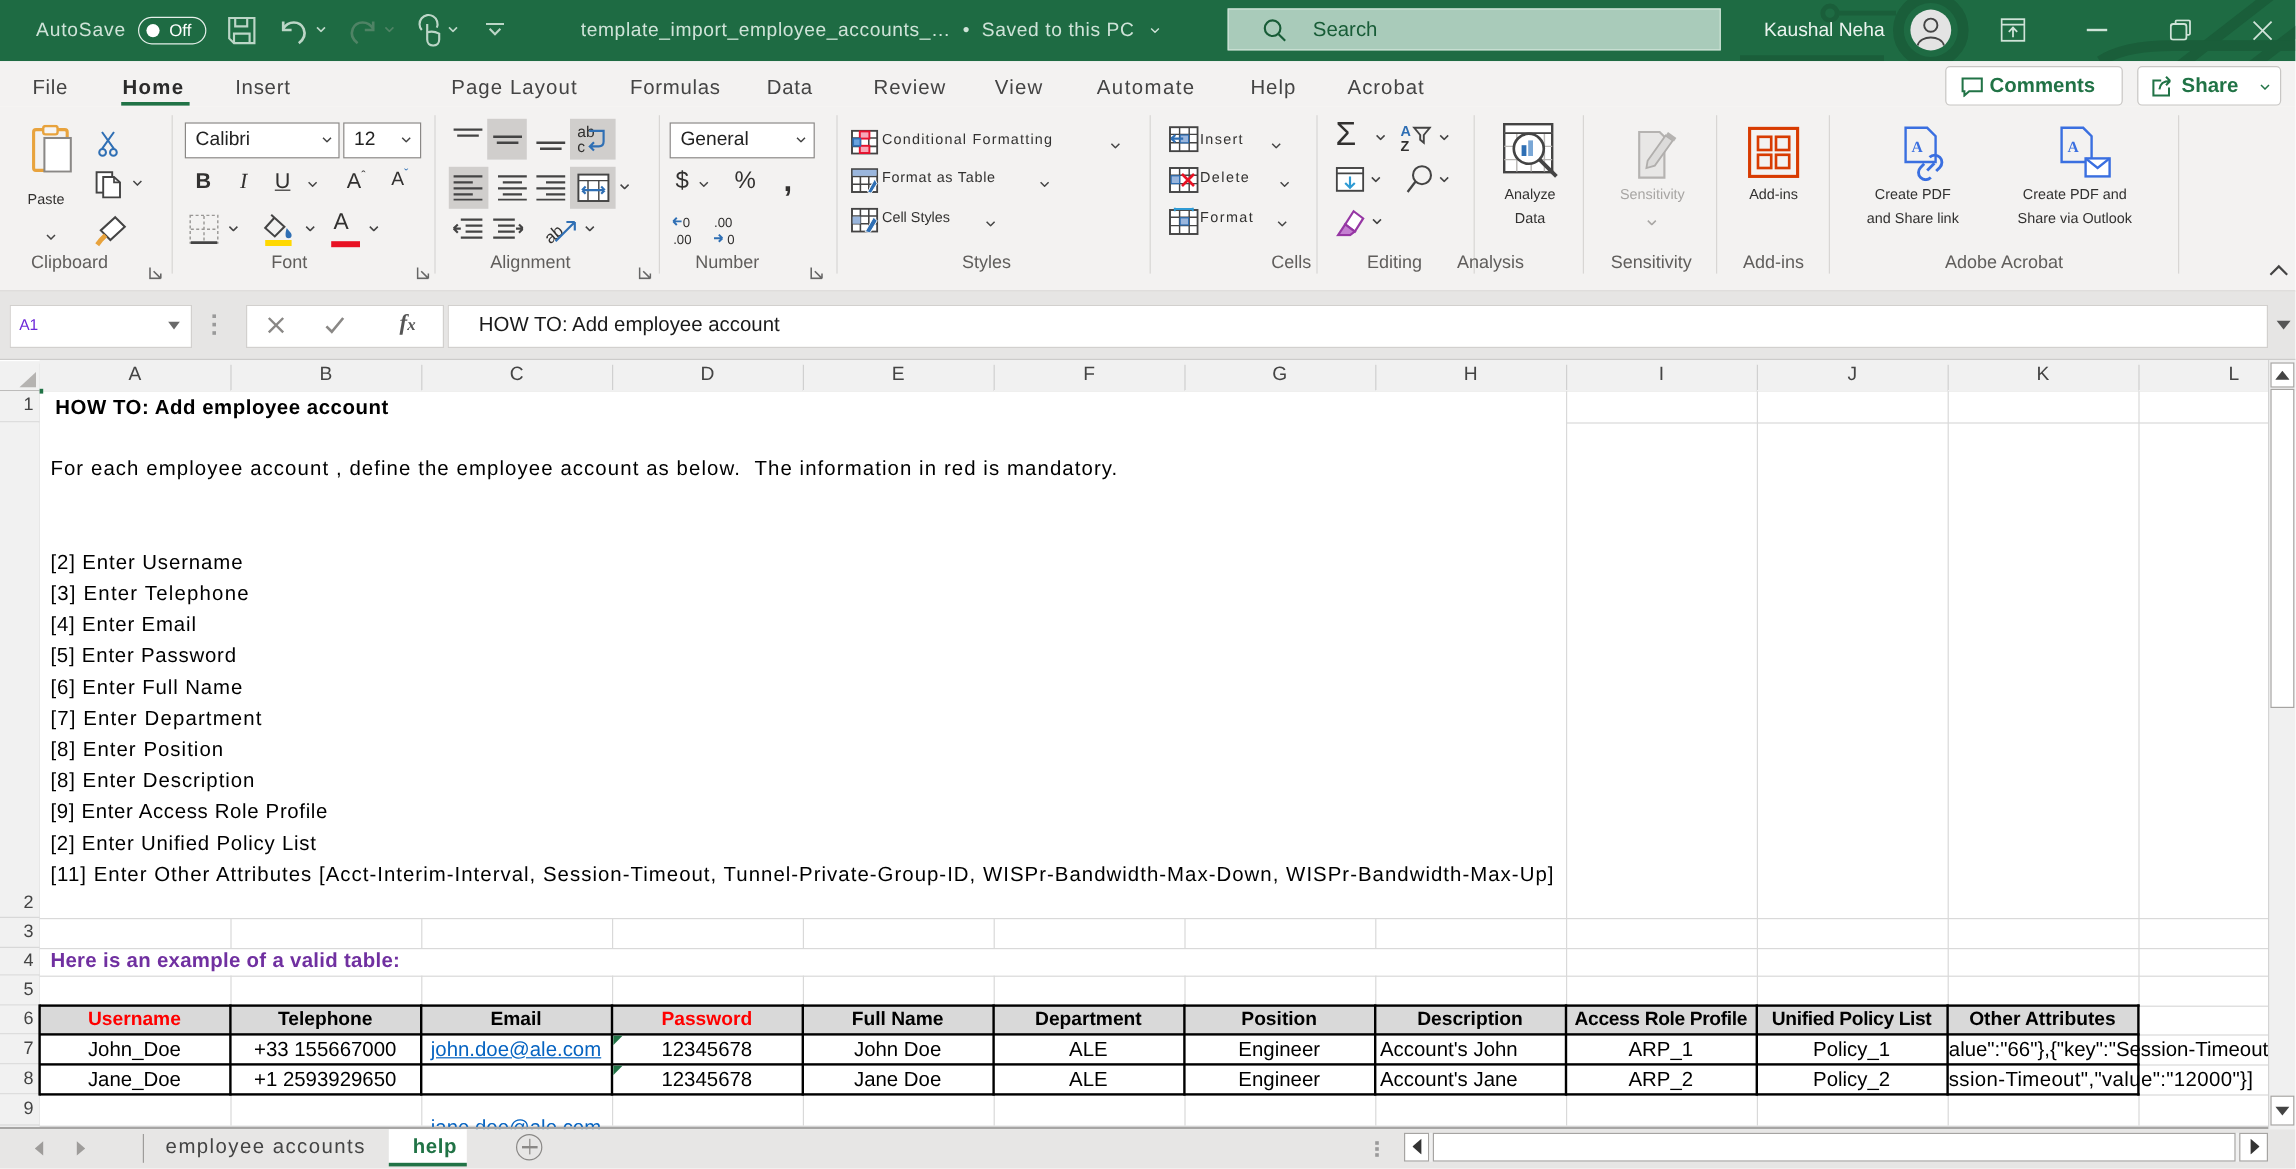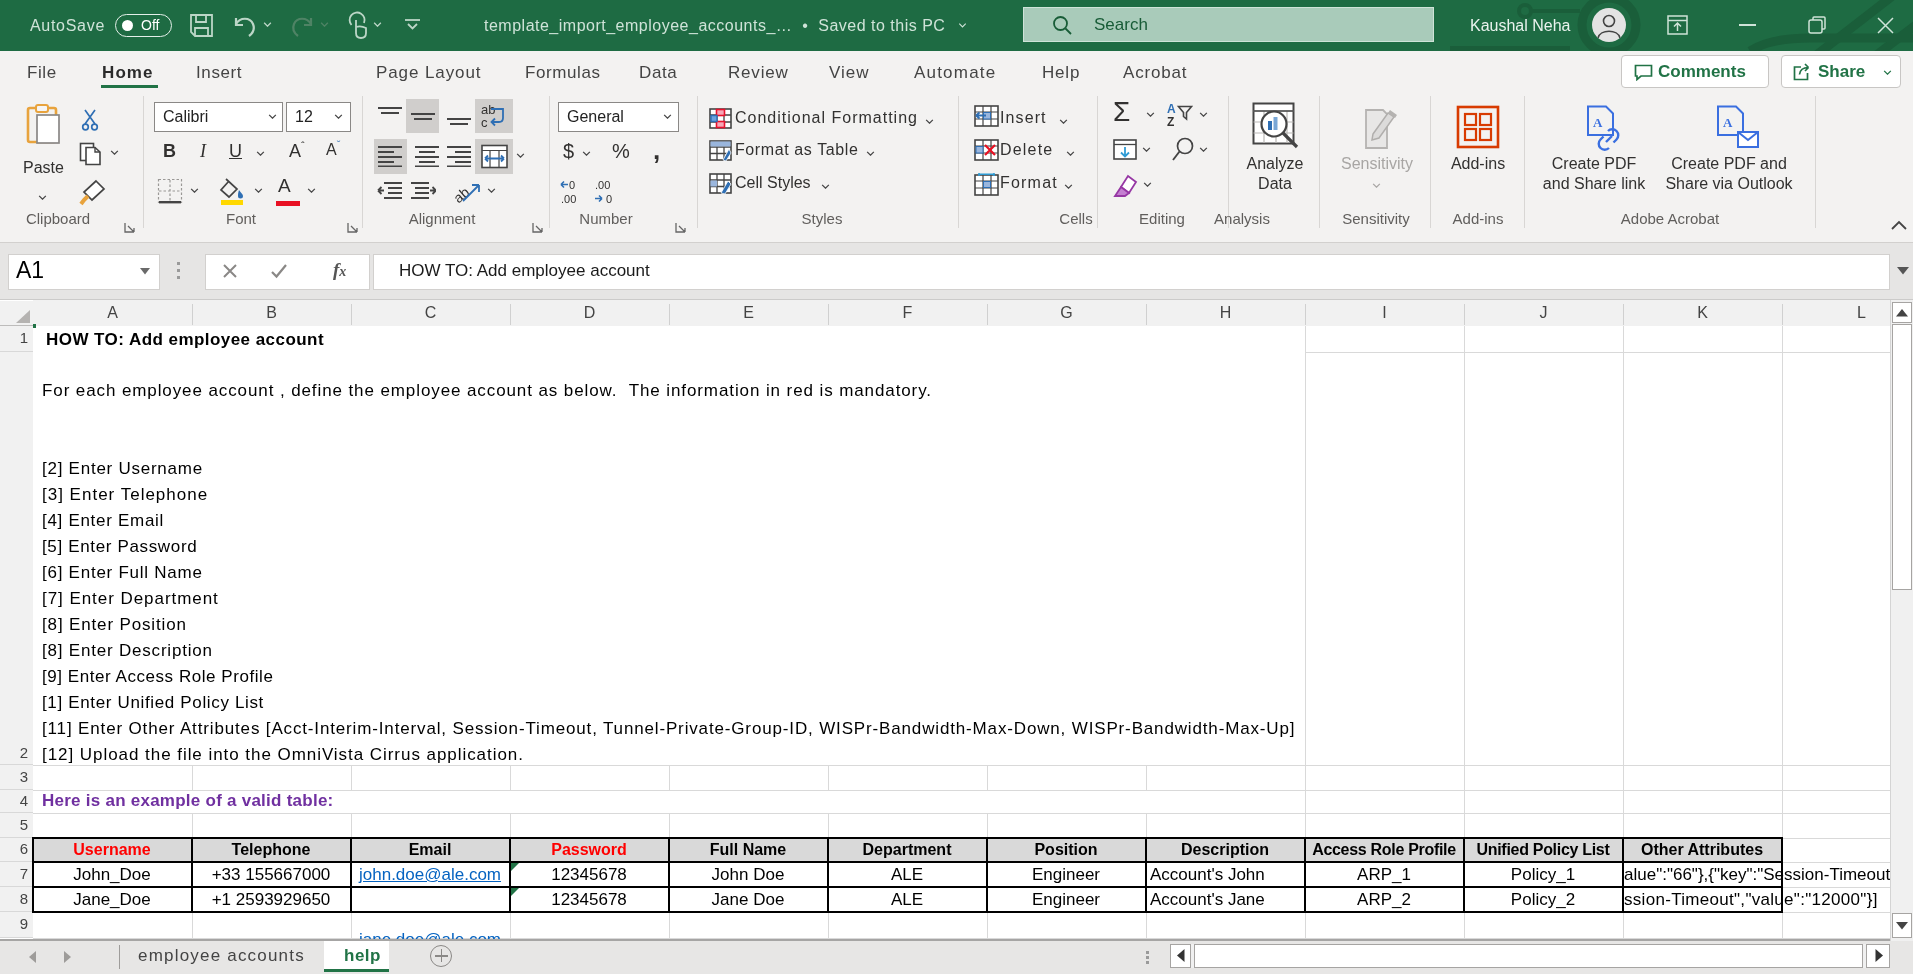--- a/index.html
+++ b/index.html
@@ -9,21 +9,21 @@
   
   #titlebar { left:0; top:0; width:1913px; height:51px; background:#1e6b43; overflow:hidden; }
   .tbtxt { color:#cfe3d8; font-size:16px; line-height:51px; white-space:nowrap; }
   
   #tabrow { left:0; top:51px; width:1913px; height:38px; background:#f3f2f1; }
   .rtab { position:absolute; top:0; height:38px; font-size:17px; color:#444; line-height:44px; letter-spacing:0.6px; }
   
   #ribbon { left:0; top:89px; width:1913px; height:154px; background:#f3f2f1; border-bottom:1px solid #d2d0ce; }
   .gsep { position:absolute; top:7px; width:1px; height:132px; background:#d8d6d4; }
   .glabel { position:absolute; top:121px; height:20px; font-size:15px; color:#605e5c; text-align:center; white-space:nowrap; }
-  .btxt { position:absolute; font-size:16px; color:#323130; white-space:nowrap; }
+  .btxt { position:absolute; font-size:12px; color:#323130; white-space:nowrap; }
   .chev { position:absolute; width:9px; height:5px; }
   .launch { position:absolute; width:11px; height:11px; }
   .combo { position:absolute; background:#fff; border:1px solid #8a8886; font-size:16px; color:#222; }
   .togglebg { position:absolute; background:#d0cecc; }
   
   #fbar { left:0; top:243px; width:1913px; height:57px; background:#e6e5e4; border-bottom:1px solid #cccbca; }
   .fwhite { position:absolute; top:11px; height:36px; background:#fff; border:1px solid #d2d0ce; }
   
   #grid { left:0; top:300px; width:1913px; height:641px; background:#fff; }
   .colhdr { position:absolute; top:0; height:26px; background:#f1f1f1; font-size:16px; color:#444; text-align:center; line-height:26px; border-right:1px solid #d8d8d8; }
@@ -470,21 +470,21 @@
   <div class="btxt" style="left:1729px;top:66px;transform:translateX(-50%);">Create PDF and</div>
   <div class="btxt" style="left:1729px;top:86px;transform:translateX(-50%);">Share via Outlook</div>
   <div class="glabel" style="left:1610px;width:120px;">Adobe Acrobat</div>
 
   <svg class="ab" style="left:1891px;top:131px" width="16" height="10" viewBox="0 0 16 10">
       <path d="M1 9 L8 2 L15 9" fill="none" stroke="#444" stroke-width="1.8"></path>
     </svg>
 </div>
 <div class="ab" id="fbar">
   <div class="fwhite" style="left:8px;width:152px;"></div>
-  <div class="ab" style="left:16px;top:11px;height:33px;line-height:33px;font-size:23px;color:#000000;">A1</div>
+  <div class="ab" style="left:16px;top:11px;height:33px;line-height:33px;font-size:13px;color:#6d28d9;">A1</div>
   <svg class="ab" style="left:140px;top:25px" width="10" height="7" viewBox="0 0 10 7">
       <path d="M0 0 L10 0 L5 6.5 Z" fill="#6a6a6a"></path>
     </svg>
   <div class="ab" style="left:177px;top:19px;width:3px;height:3px;background:#9a9a9a;box-shadow:0 7px 0 #9a9a9a, 0 14px 0 #9a9a9a;"></div>
   <div class="fwhite" style="left:205px;width:165px;"></div>
   <svg class="ab" style="left:222px;top:20px" width="16" height="16" viewBox="0 0 16 16">
       <path d="M2 2 L14 14 M14 2 L2 14" stroke="#8a8886" stroke-width="2"></path>
     </svg>
   <svg class="ab" style="left:270px;top:20px" width="18" height="16" viewBox="0 0 18 16">
       <path d="M2 9 L6.5 13.5 L16 2" fill="none" stroke="#8a8886" stroke-width="2.2"></path>
@@ -584,23 +584,22 @@
   <div class="ctext" style="left:42px;top:79px;height:24px;line-height:24px;letter-spacing:0.9px;">For each employee account , define the employee account as below.&nbsp;&nbsp;The information in red is mandatory.</div>
   <div class="ctext" style="left:42px;top:157px;height:24px;line-height:24px;letter-spacing:0.75px;">[2] Enter Username</div>
   <div class="ctext" style="left:42px;top:183px;height:24px;line-height:24px;letter-spacing:1.0px;">[3] Enter Telephone</div>
   <div class="ctext" style="left:42px;top:209px;height:24px;line-height:24px;letter-spacing:0.7px;">[4] Enter Email</div>
   <div class="ctext" style="left:42px;top:235px;height:24px;line-height:24px;letter-spacing:0.65px;">[5] Enter Password</div>
   <div class="ctext" style="left:42px;top:261px;height:24px;line-height:24px;letter-spacing:0.75px;">[6] Enter Full Name</div>
   <div class="ctext" style="left:42px;top:287px;height:24px;line-height:24px;letter-spacing:0.95px;">[7] Enter Department</div>
   <div class="ctext" style="left:42px;top:313px;height:24px;line-height:24px;letter-spacing:0.85px;">[8] Enter Position</div>
   <div class="ctext" style="left:42px;top:339px;height:24px;line-height:24px;letter-spacing:0.8px;">[8] Enter Description</div>
   <div class="ctext" style="left:42px;top:365px;height:24px;line-height:24px;letter-spacing:0.55px;text-align:right;">[9] Enter Access Role Profile</div>
-  <div class="ctext" style="left:42px;top:391px;height:24px;line-height:24px;letter-spacing:0.65px;">[1] Enter Unified Policy List</div>
+  <div class="ctext" style="left:42px;top:391px;height:24px;line-height:24px;letter-spacing:0.65px;">[2] Enter Unified Policy List</div>
   <div class="ctext" style="left:42px;top:417px;height:24px;line-height:24px;letter-spacing:0.85px;">[11] Enter Other Attributes [Acct-Interim-Interval, Session-Timeout, Tunnel-Private-Group-ID, WISPr-Bandwidth-Max-Down, WISPr-Bandwidth-Max-Up]</div>
-  <div class="ctext" style="left:42px;top:443px;height:24px;line-height:24px;letter-spacing:0.95px;">[12] Upload the file into the OmniVista Cirrus application.</div>
   <div class="ctext" style="left:42px;top:489px;height:24px;line-height:24px;font-weight:bold;color:#7030a0;letter-spacing:0.25px;">Here is an example of a valid table:</div>
 
   <div class="ab" style="left:33px;top:538px;width:1749px;height:24px;background:#d9d9d9;"></div>
   <div class="ab" style="left:33px;top:537px;width:1750px;height:2px;background:#000;"></div>
   <div class="ab" style="left:33px;top:561px;width:1750px;height:2px;background:#000;"></div>
   <div class="ab" style="left:33px;top:586px;width:1750px;height:2px;background:#000;"></div>
   <div class="ab" style="left:33px;top:611px;width:1750px;height:2px;background:#000;"></div>
   <div class="ab" style="left:32px;top:537px;width:2px;height:76px;background:#000;"></div>
   <div class="ab" style="left:191px;top:537px;width:2px;height:76px;background:#000;"></div>
   <div class="ab" style="left:350px;top:537px;width:2px;height:76px;background:#000;"></div>

